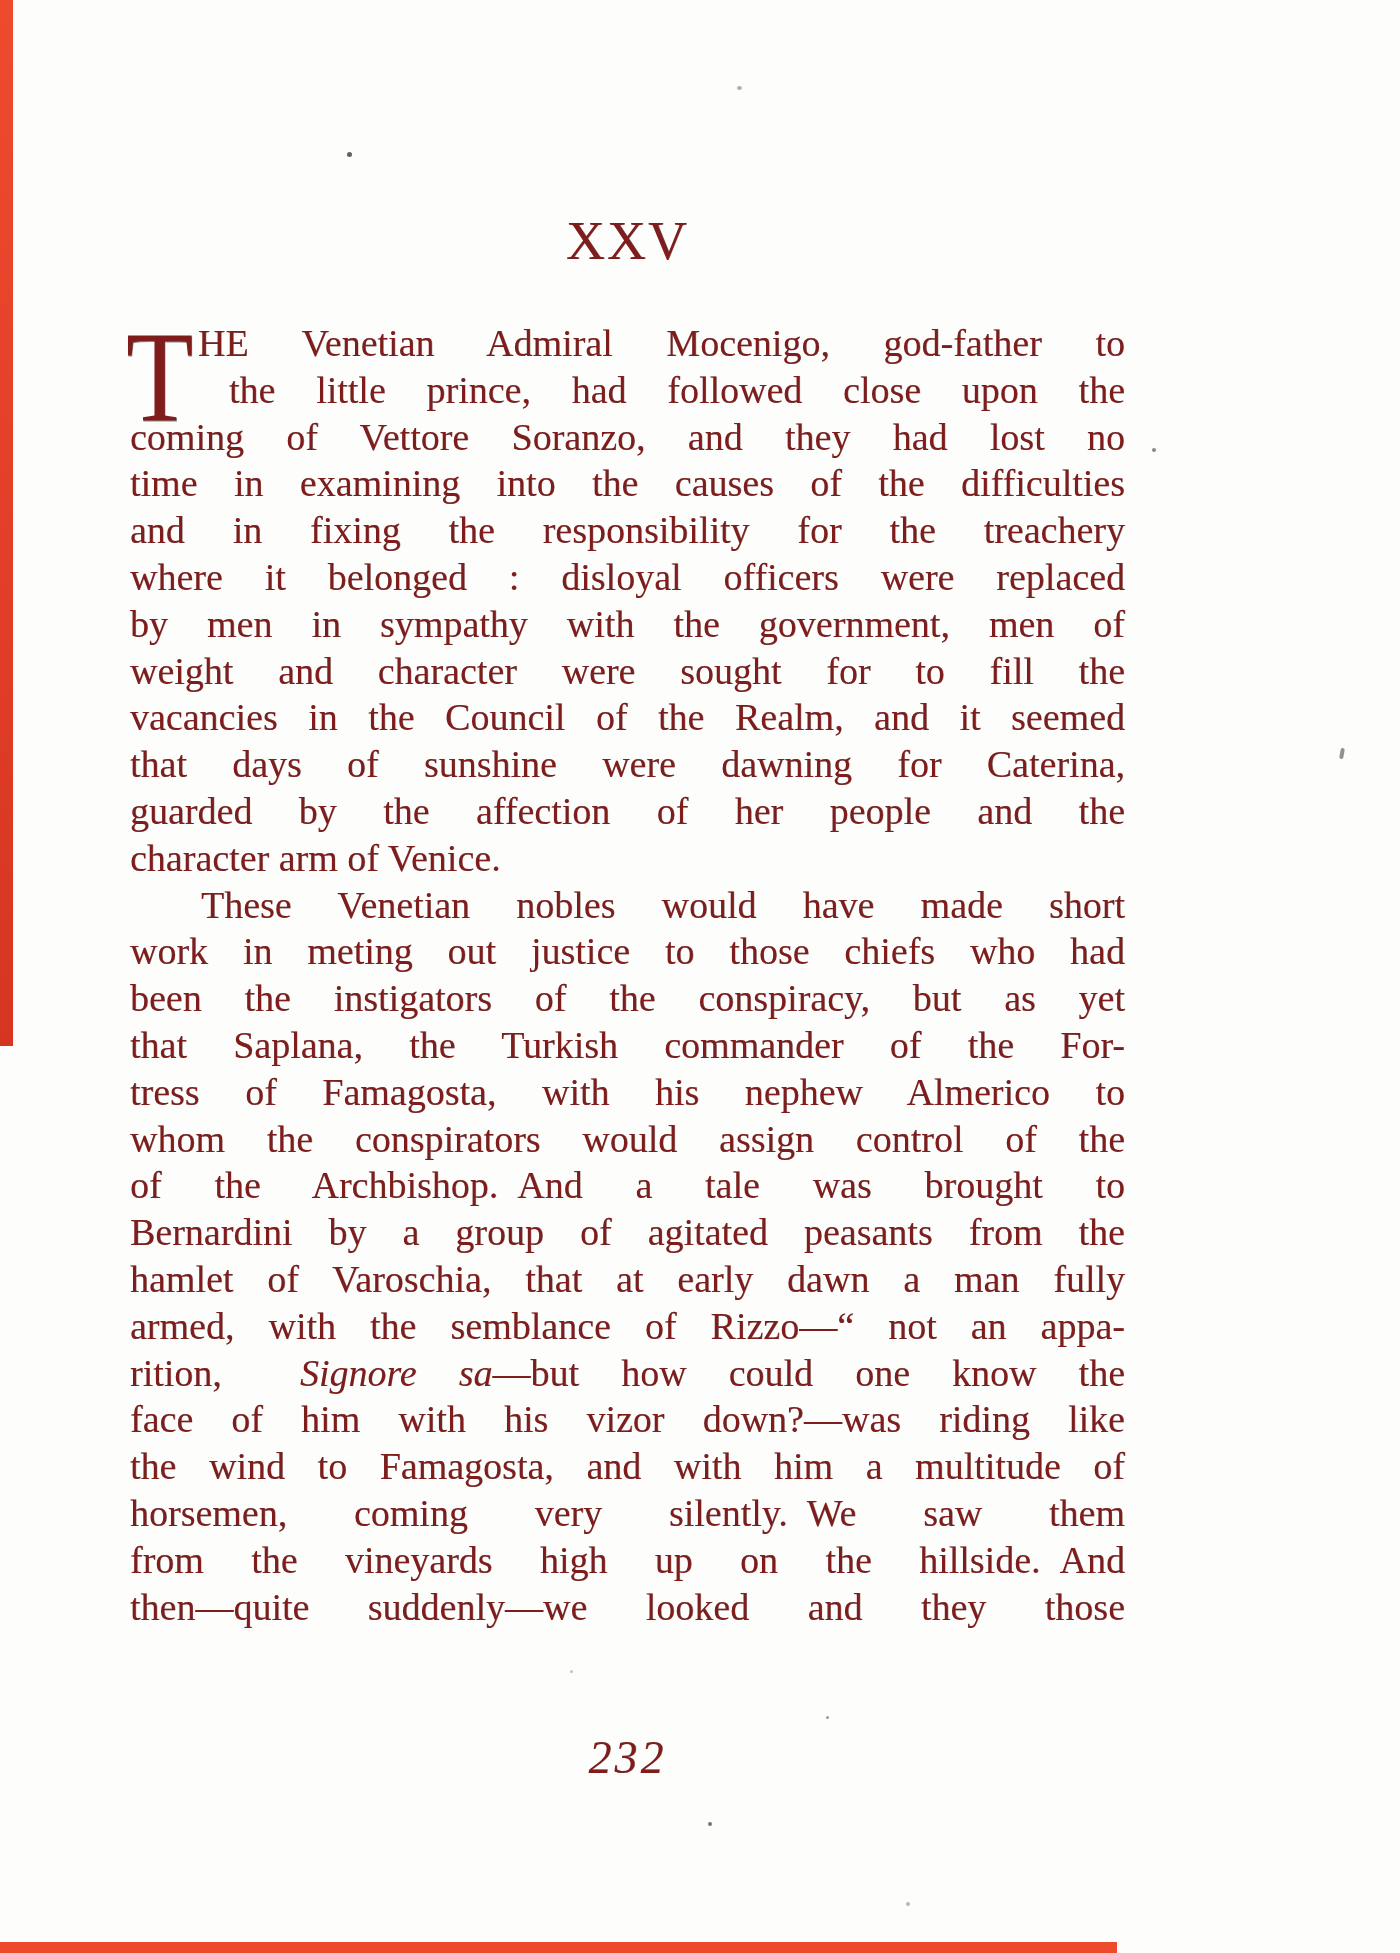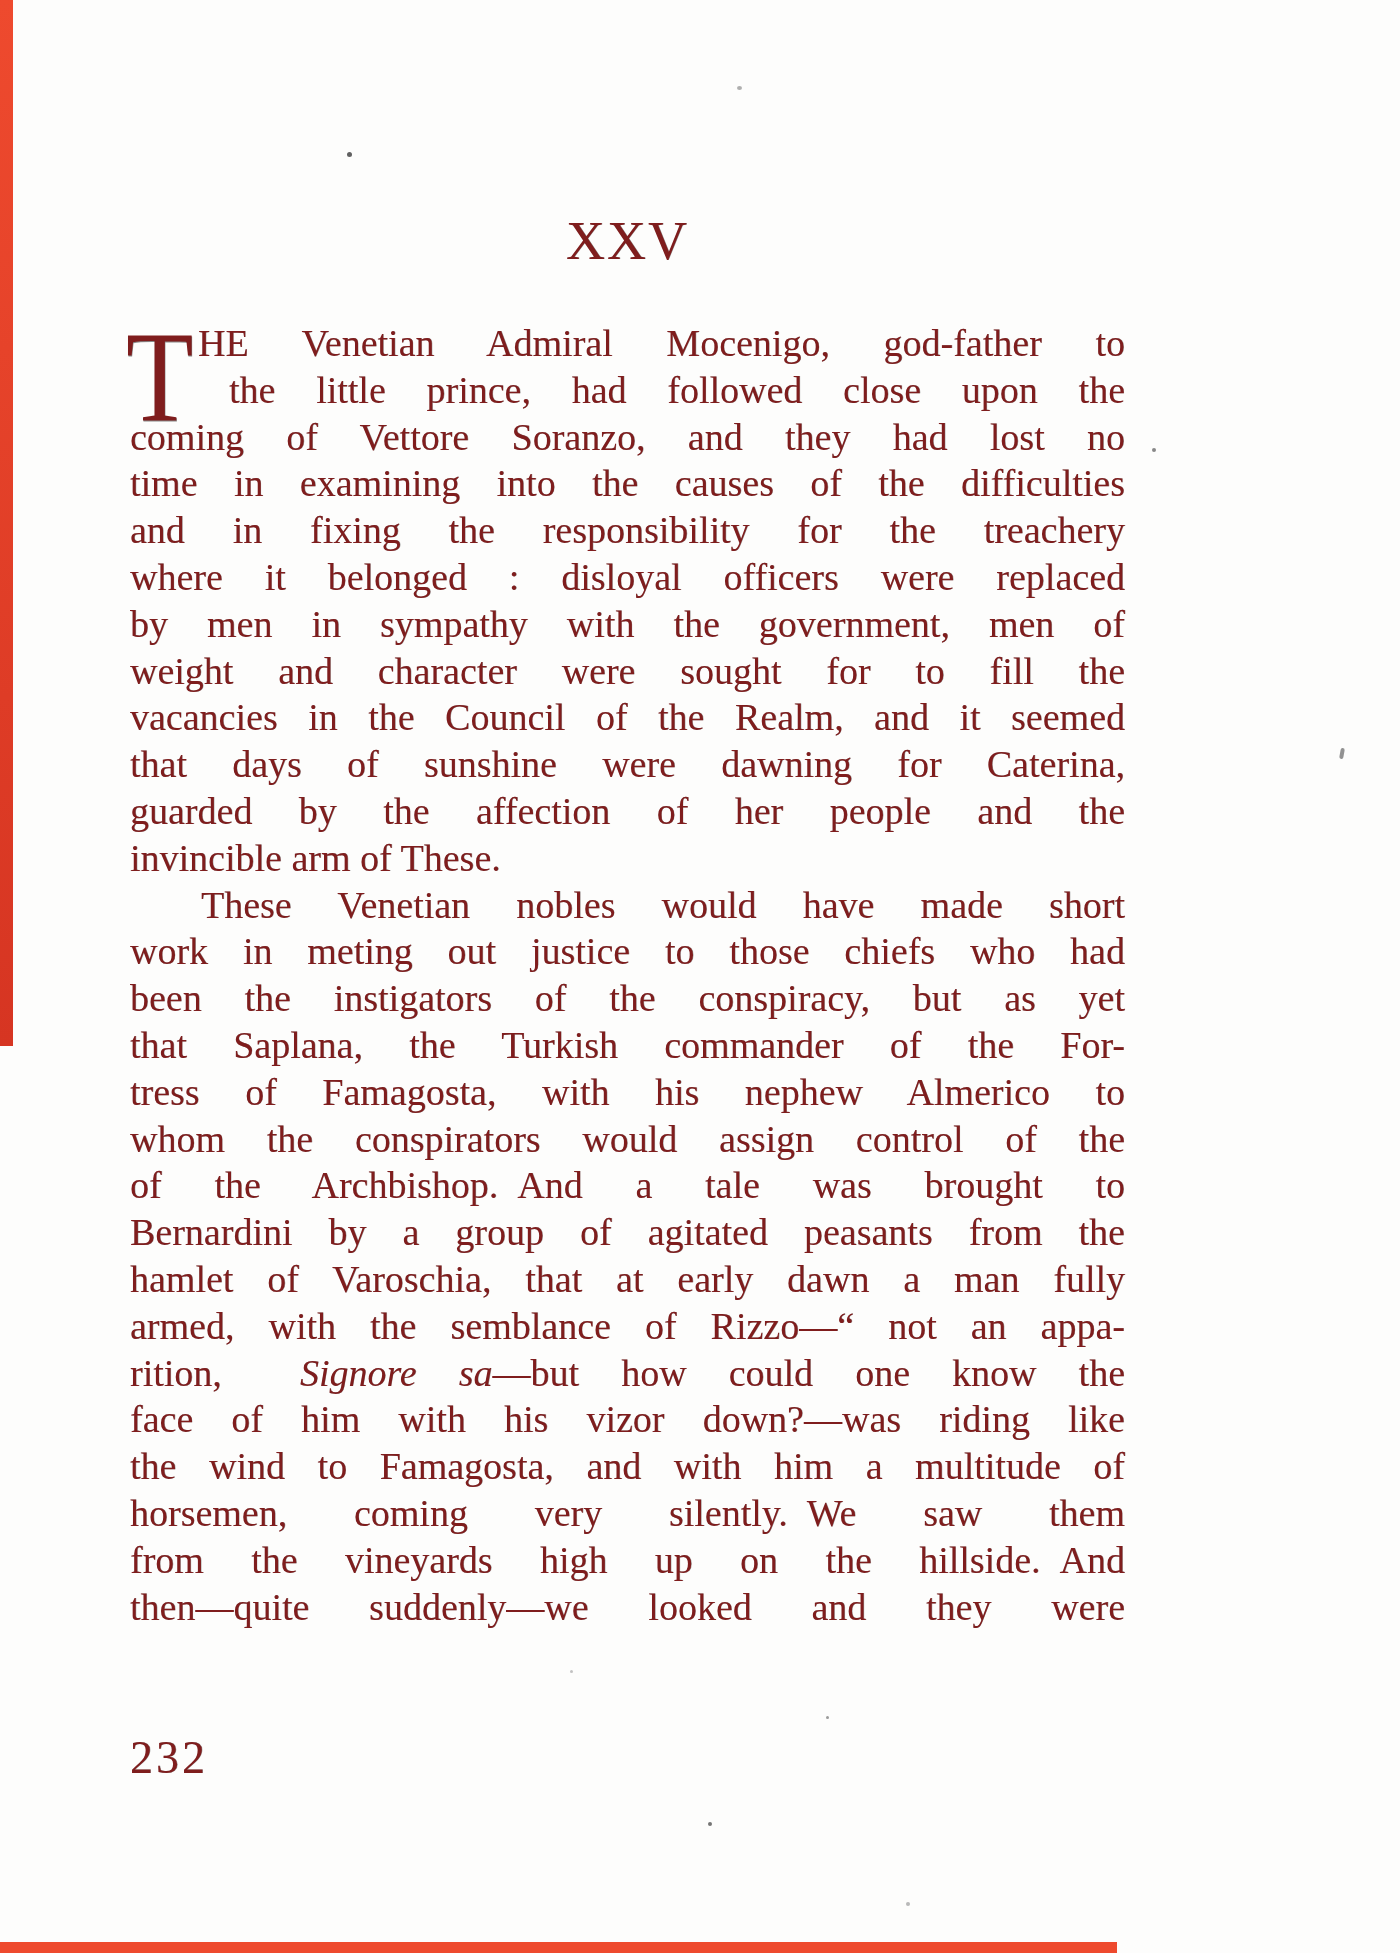--- a/index.html
+++ b/index.html
@@ -63,23 +63,24 @@
     line-height: 100px;
     transform: scaleX(0.85);
     transform-origin: left top;
     text-shadow: 0.6px 0.6px 0 rgba(20,20,20,0.5);
   }
   
   .pagenum {
     position: absolute;
     left: 130px; top: 1735px;
     width: 995px;
-    text-align: left;
+    text-align: center;
     font-size: 46px;
     line-height: 46px;
+    font-style: italic;
     letter-spacing: 3px;
     text-shadow: 0.4px 0.4px 0 rgba(20,20,20,0.4);
   }
   .speck {
     position: absolute;
     background: #3a3a3a;
   }
 </style>
 </head>
 <body>
@@ -98,37 +99,37 @@
       <div class="bodyline" style="padding-left: 99px;"><span>the little prince, had followed close upon the</span></div>
       <div class="bodyline"><span>coming of Vettore Soranzo, and they had lost no</span></div>
       <div class="bodyline"><span>time in examining into the causes of the difficulties</span></div>
       <div class="bodyline"><span>and in fixing the responsibility for the treachery</span></div>
       <div class="bodyline"><span>where it belonged : disloyal officers were replaced</span></div>
       <div class="bodyline"><span>by men in sympathy with the government, men of</span></div>
       <div class="bodyline"><span>weight and character were sought for to fill the</span></div>
       <div class="bodyline"><span>vacancies in the Council of the Realm, and it seemed</span></div>
       <div class="bodyline"><span>that days of sunshine were dawning for Caterina,</span></div>
       <div class="bodyline"><span>guarded by the affection of her people and the</span></div>
-      <div class="bodyline para-end"><span>invincible arm of These.</span></div>
+      <div class="bodyline para-end"><span>character arm of Venice.</span></div>
       <div class="bodyline" style="padding-left: 71px;"><span>These Venetian nobles would have made short</span></div>
       <div class="bodyline"><span>work in meting out justice to those chiefs who had</span></div>
       <div class="bodyline"><span>been the instigators of the conspiracy, but as yet</span></div>
       <div class="bodyline"><span>that Saplana, the Turkish commander of the For-</span></div>
       <div class="bodyline"><span>tress of Famagosta, with his nephew Almerico to</span></div>
       <div class="bodyline"><span>whom the conspirators would assign control of the</span></div>
       <div class="bodyline"><span>of the Archbishop. And a tale was brought to</span></div>
       <div class="bodyline"><span>Bernardini by a group of agitated peasants from the</span></div>
       <div class="bodyline"><span>hamlet of Varoschia, that at early dawn a man fully</span></div>
       <div class="bodyline"><span>armed, with the semblance of Rizzo—“ not an appa-</span></div>
       <div class="bodyline"><span>rition, </span><span class="it">Signore sa</span><span>—but how could one know the</span></div>
       <div class="bodyline"><span>face of him with his vizor down?—was riding like</span></div>
       <div class="bodyline"><span>the wind to Famagosta, and with him a multitude of</span></div>
       <div class="bodyline"><span>horsemen, coming very silently. We saw them</span></div>
       <div class="bodyline"><span>from the vineyards high up on the hillside. And</span></div>
-      <div class="bodyline"><span>then—quite suddenly—we looked and they were</span></div>
+      <div class="bodyline"><span>then—quite suddenly—we looked and they those</span></div>
     </div>
 
   <div class="pagenum">232</div>
 
   <div id="specks">
       <div class="speck" style="left: 347px; top: 152px; width: 5px; height: 5px; opacity: 0.8; border-radius: 50%;"></div>
       <div class="speck" style="left: 737px; top: 86px; width: 5px; height: 4px; opacity: 0.4; border-radius: 50%;"></div>
       <div class="speck" style="left: 1340px; top: 748px; width: 4px; height: 11px; opacity: 0.55; border-radius: 2px; transform: rotate(10deg);"></div>
       <div class="speck" style="left: 1152px; top: 448px; width: 4px; height: 4px; opacity: 0.6; border-radius: 50%;"></div>
       <div class="speck" style="left: 708px; top: 1822px; width: 4px; height: 4px; opacity: 0.7; border-radius: 50%;"></div>

